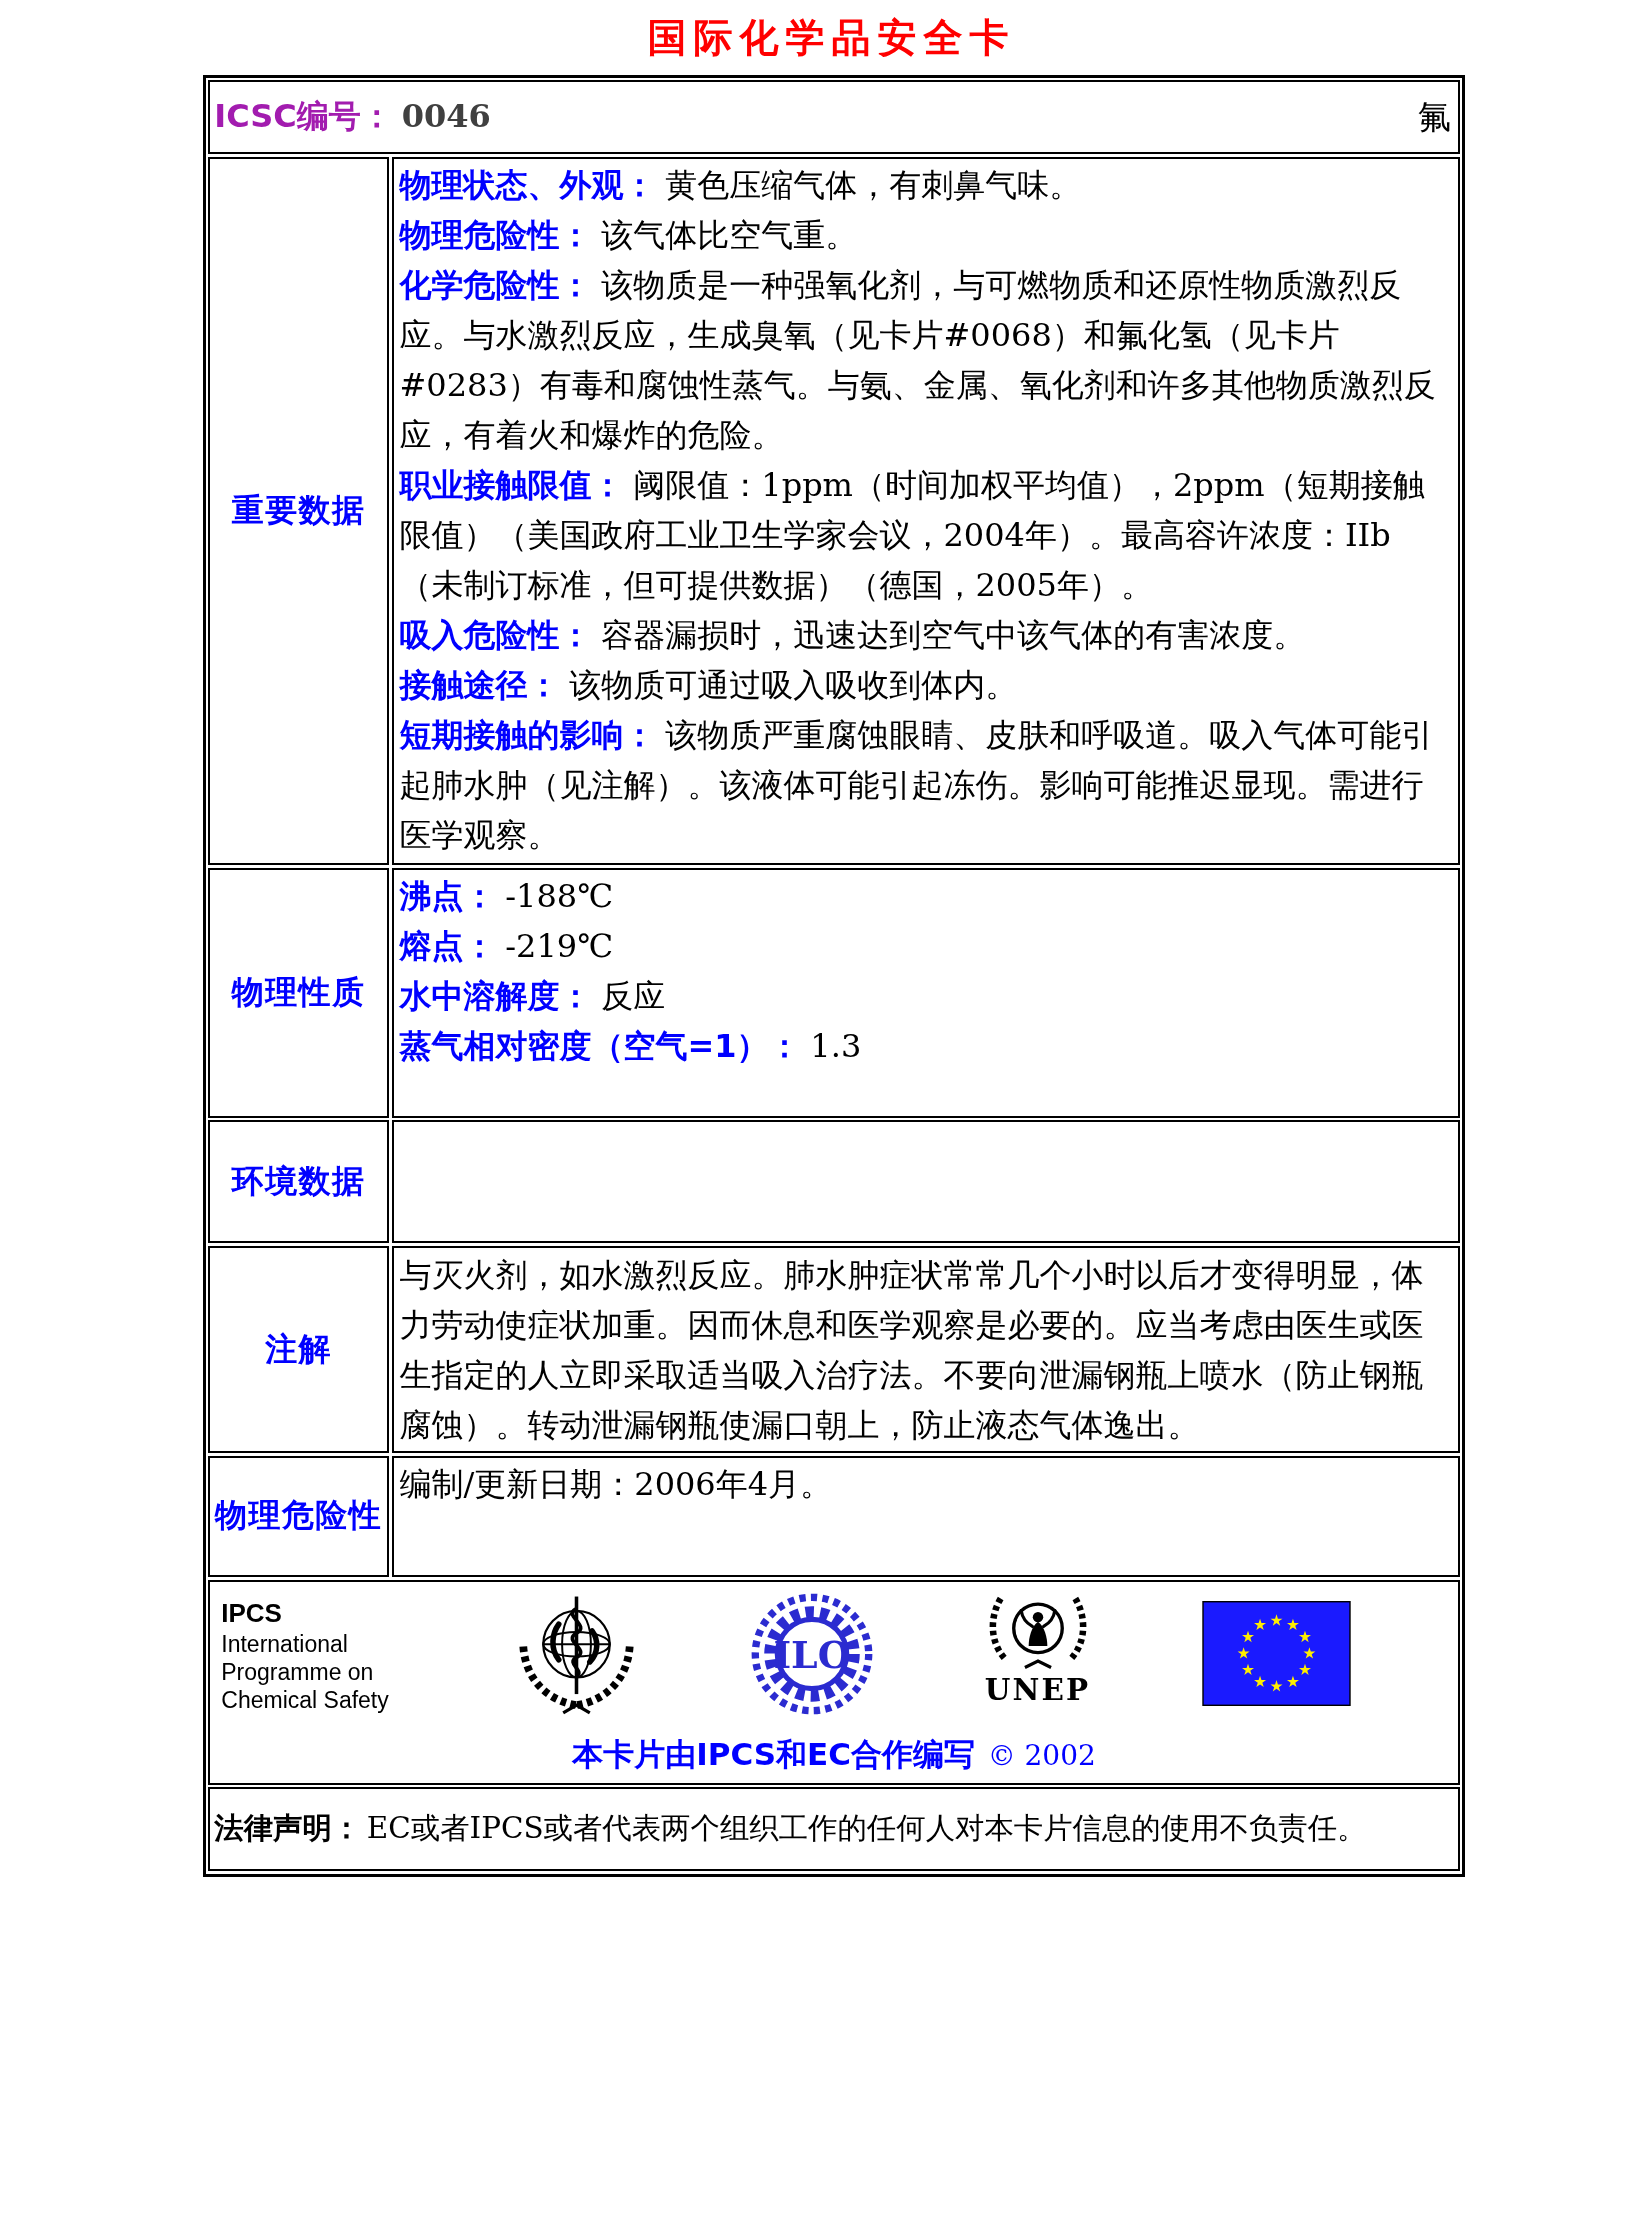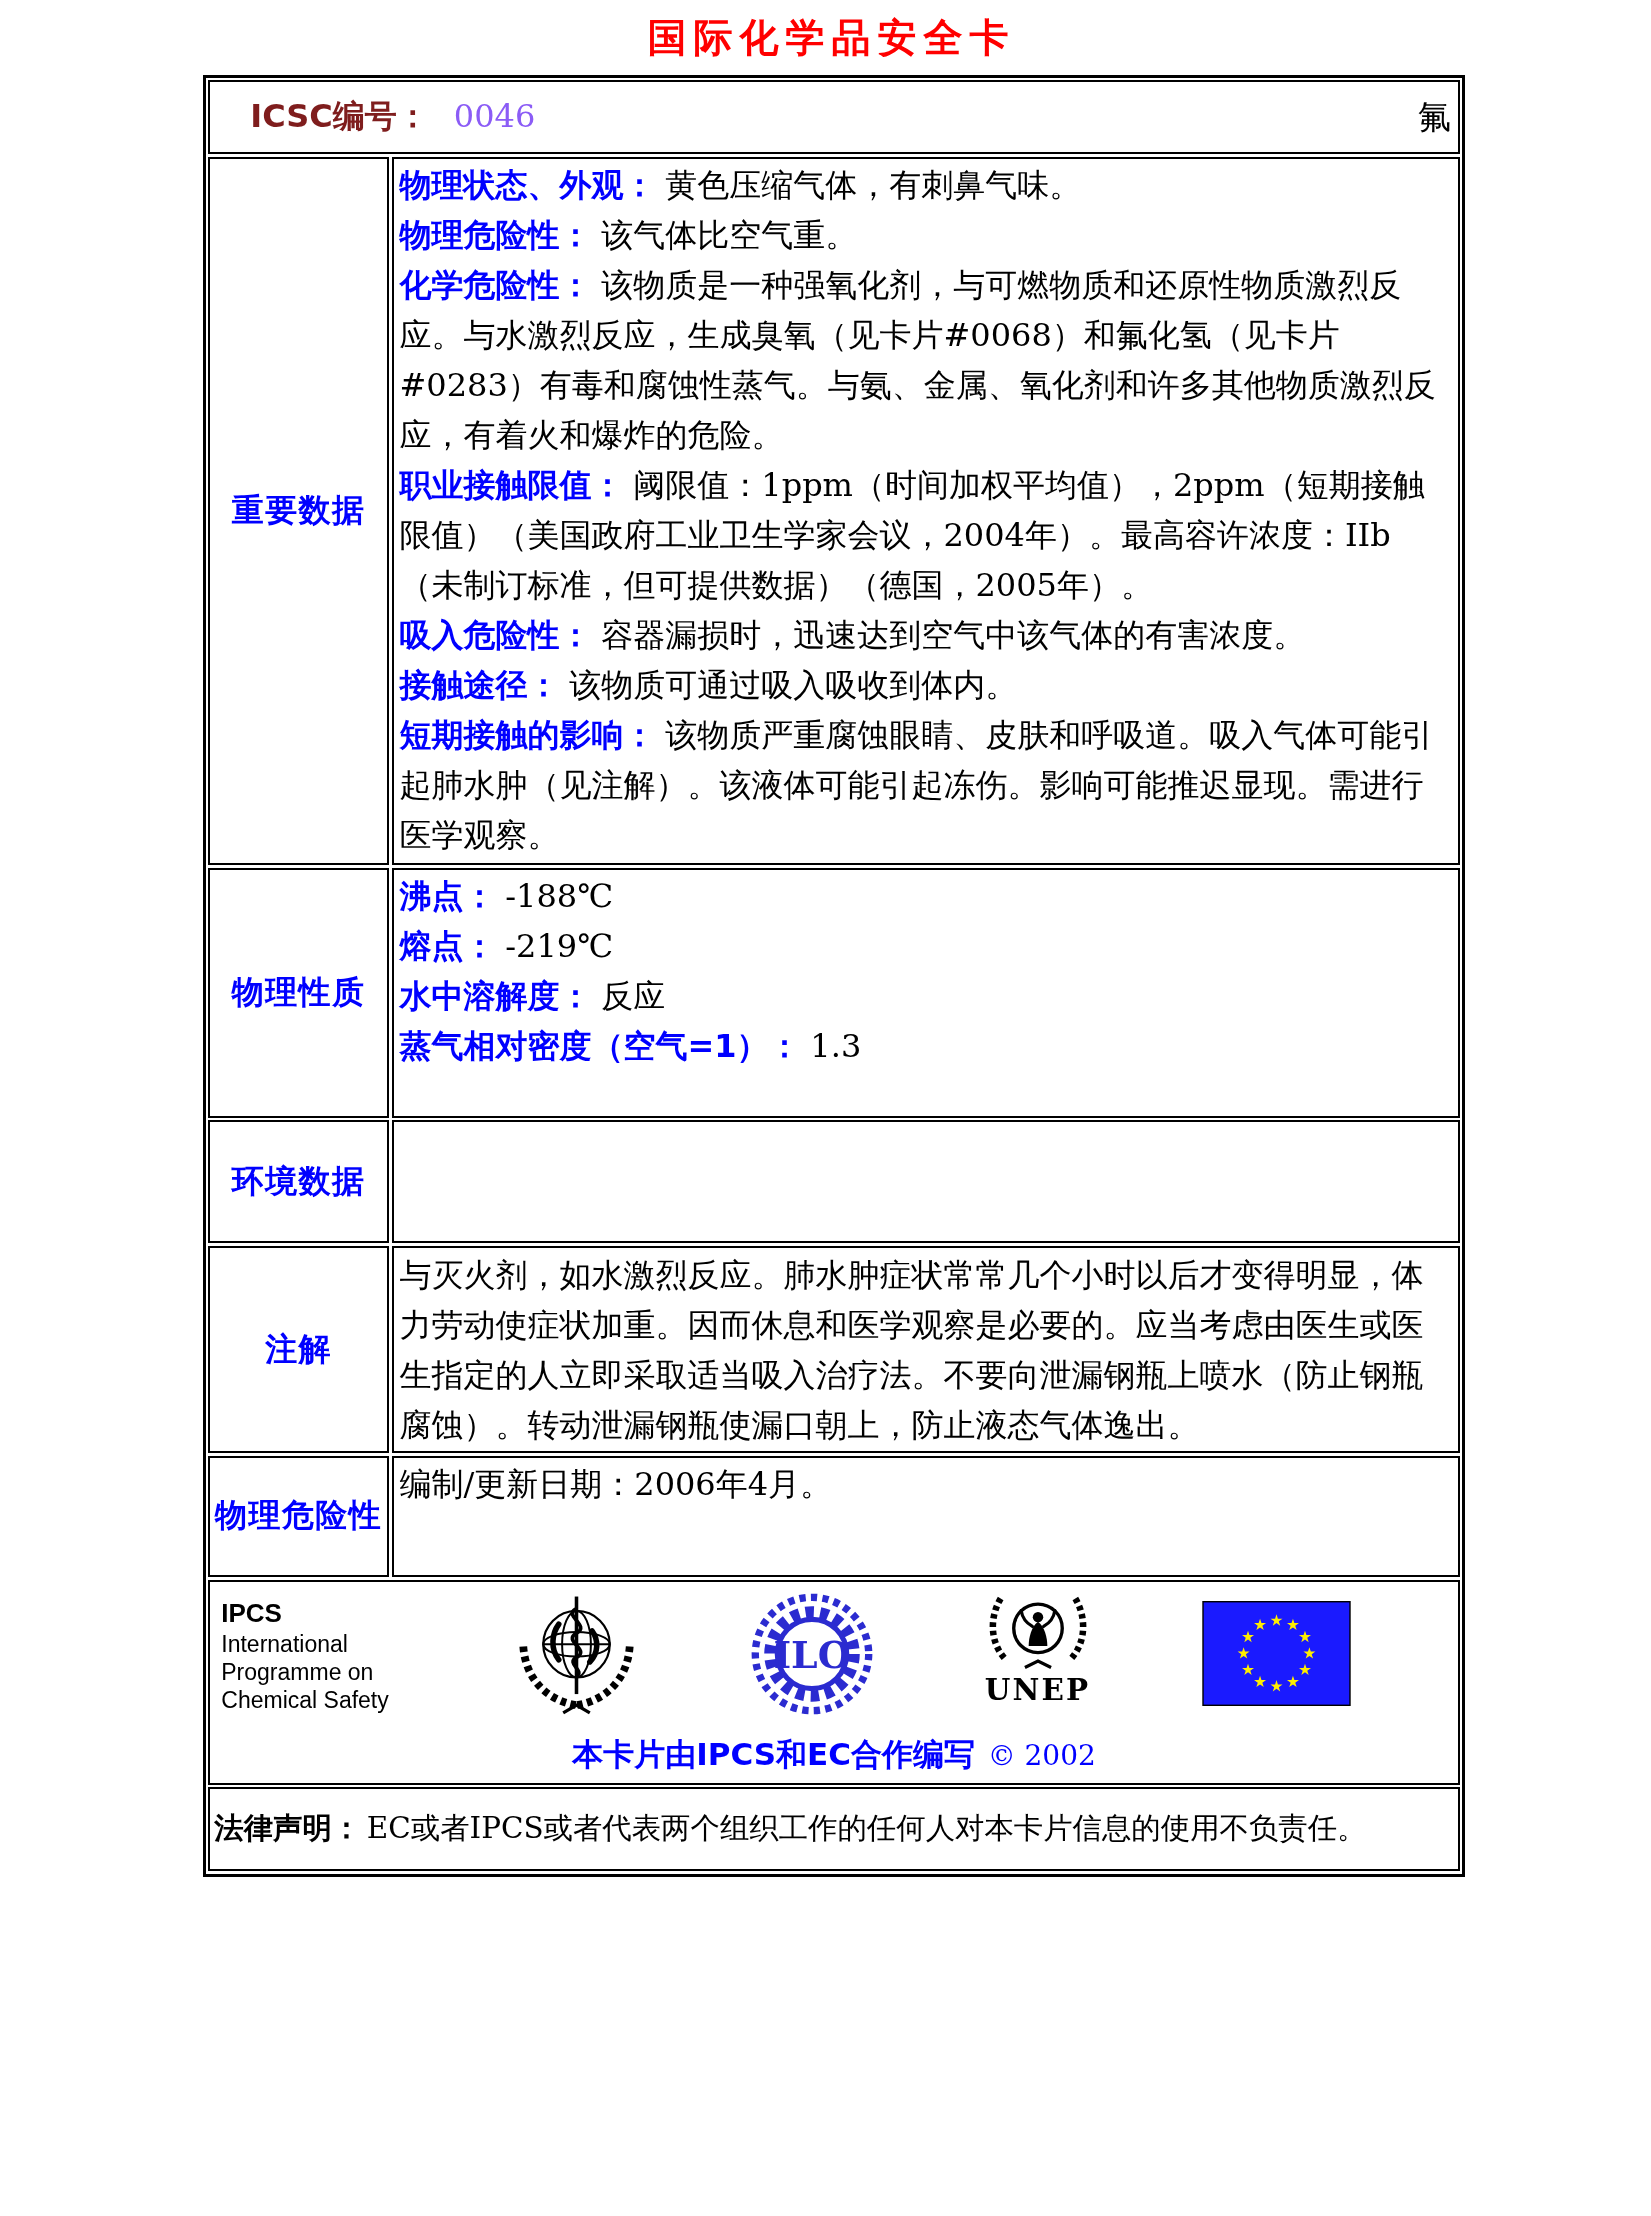--- a/index.html
+++ b/index.html
@@ -45,25 +45,24 @@
     margin-right: 9.8px;
   }
   
   .header-cell {
     min-height: 74px;
     display: flex; align-items: center; justify-content: space-between;
     padding: 0 7px 0 4.2px;
     font-size: 32px;
   }
   .icsc-label {
-    color: #7f1d1d; font-weight: bold;
+    color: #a21caf; font-weight: bold;
     font-family: "DejaVu Sans", sans-serif;
-    margin-left: 36px;
-  }
-  .icsc-num { color: #8b5cf6; margin-left: 25px; }
+  }
+  .icsc-num { color: #404040; margin-left: 9px; font-weight: bold; }
   .chem-name { font-size: 33px; }
   
   .r-header   { min-height: 74px; }
   .r-important .content-cell { min-height: 708px; }
   .r-physical  .content-cell { min-height: 250px; }
   .r-environ   .content-cell { min-height: 123px; }
   .r-notes     .content-cell { min-height: 203px; }
   .r-additional .content-cell { min-height: 121px; }
   
   .logos-cell { min-height: 205px; padding: 7px 0 5.6px 0; display: flex; flex-direction: column; }

